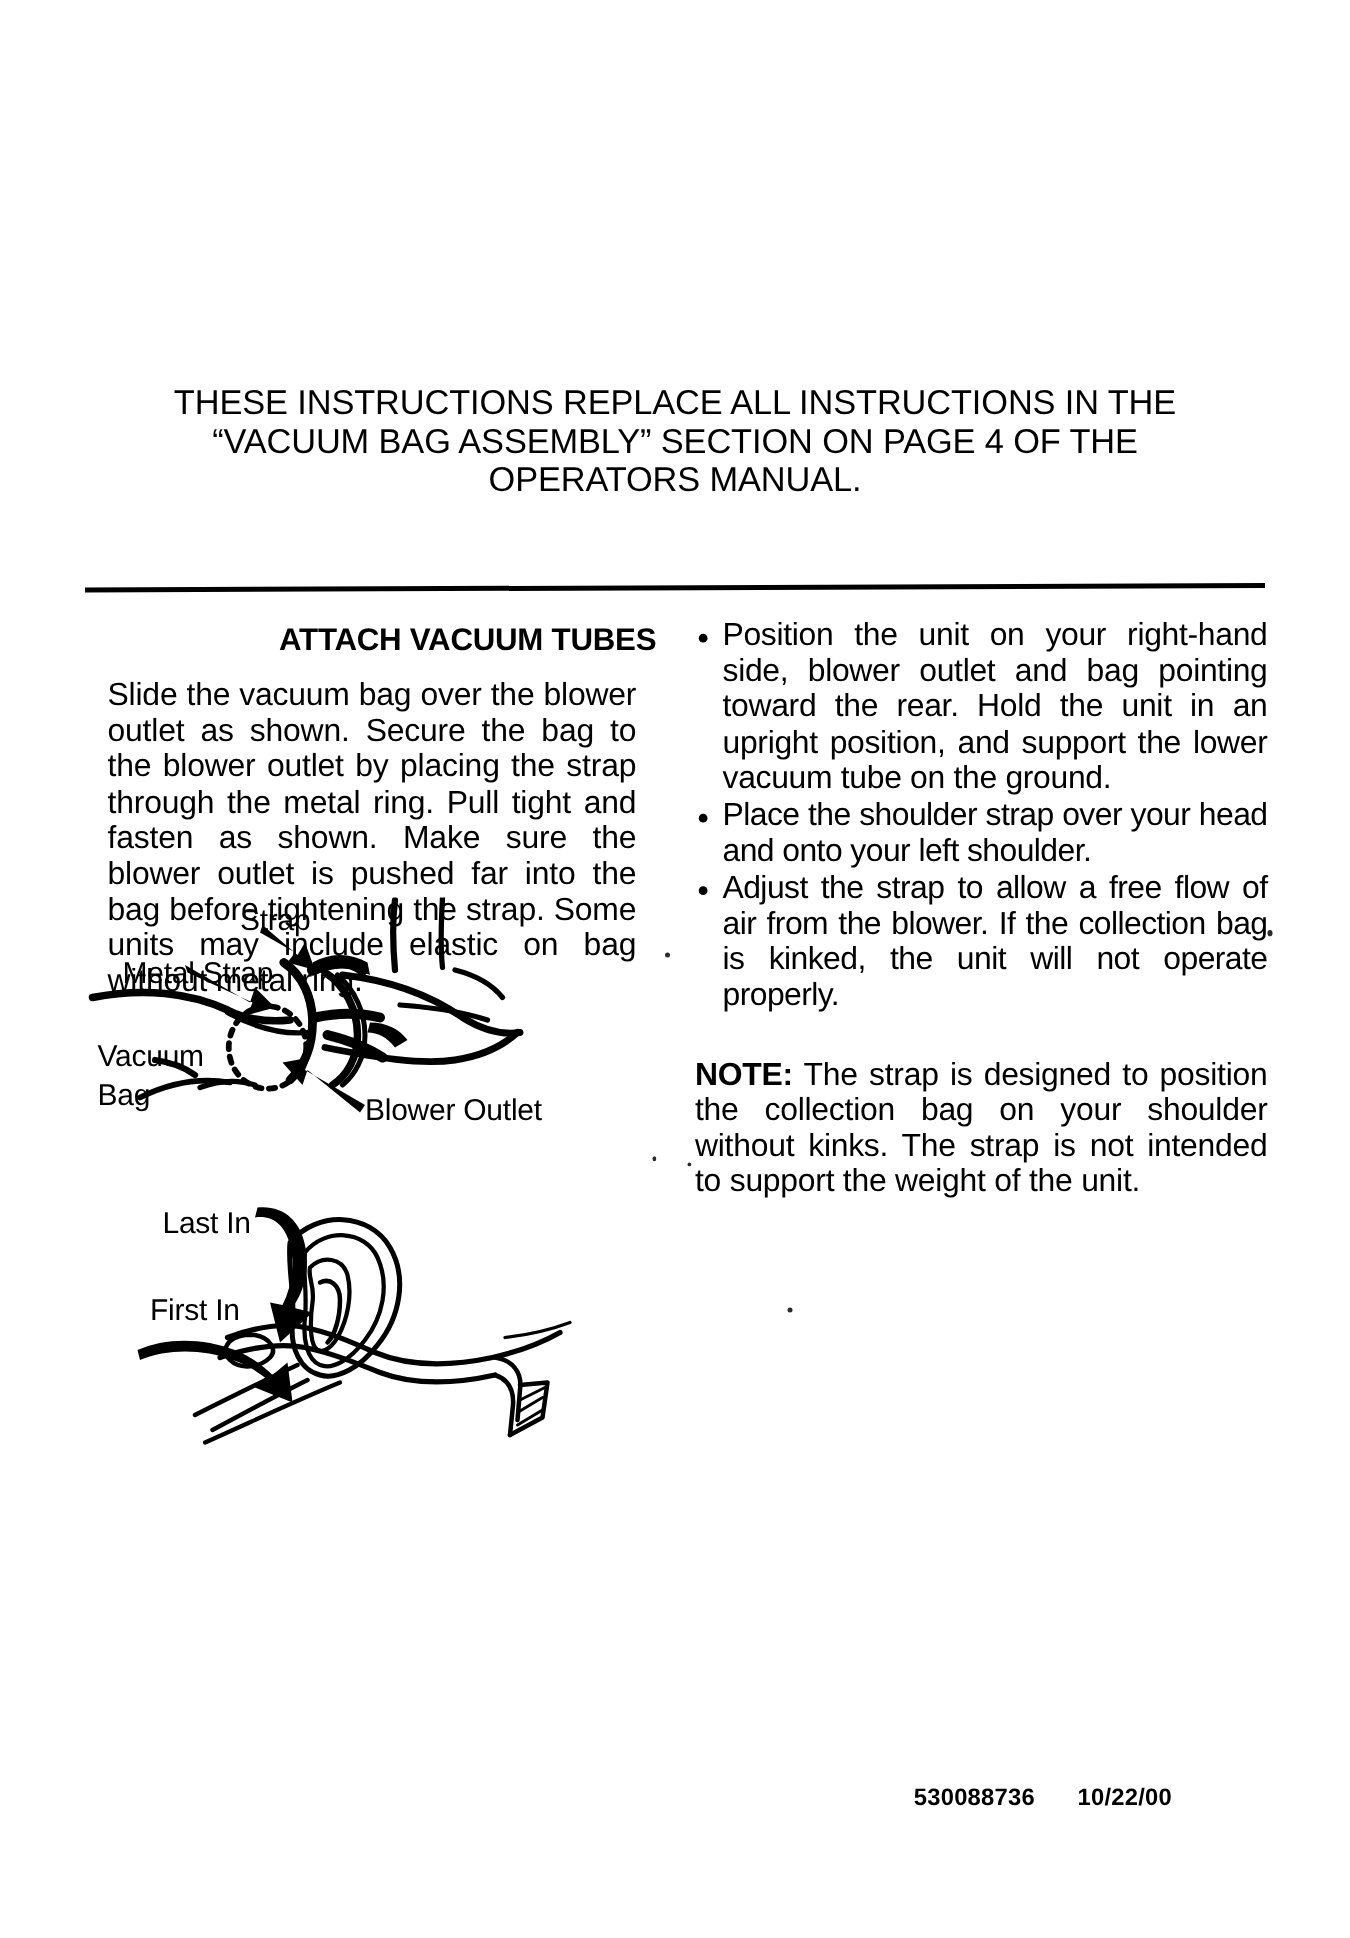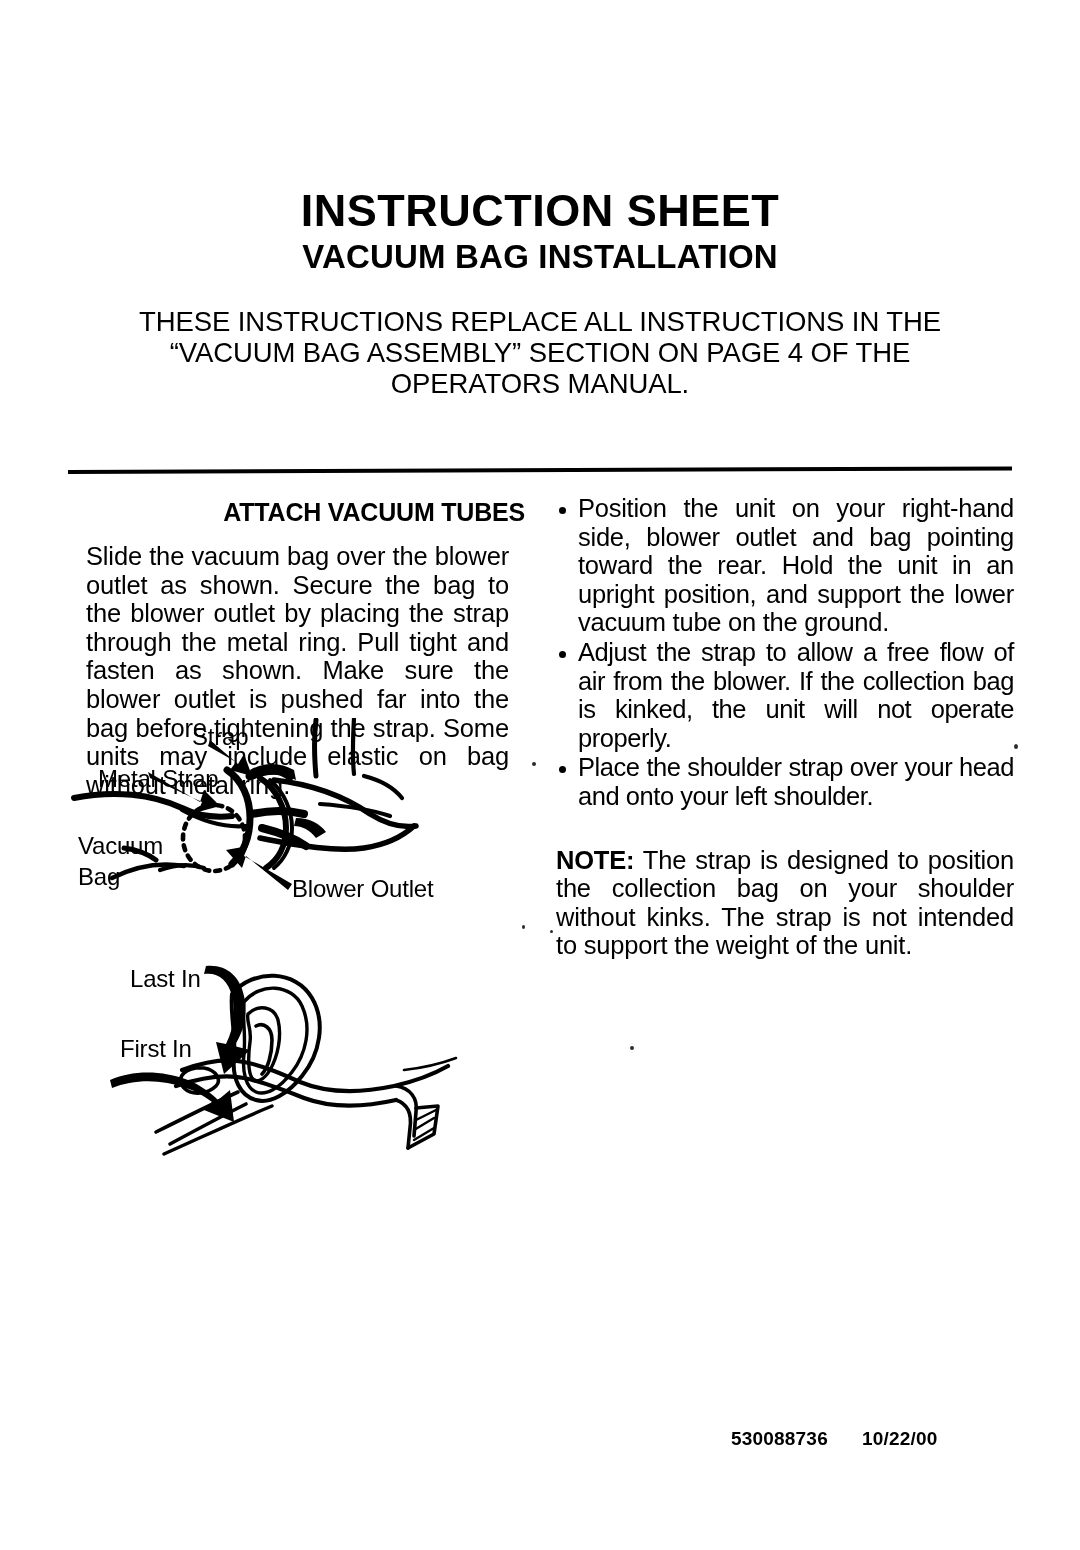--- a/index.html
+++ b/index.html
@@ -198,24 +198,20 @@
     position: absolute;
     background: #2b2b2b;
     border-radius: 50%;
   }
 </style>
 </head>
 <body>
 
 <div class="page">
 
-  <div class="header-block">
-    <div class="doc-title">INSTRUCTION SHEET</div>
-    <div class="doc-subtitle">VACUUM BAG INSTALLATION</div>
-  </div>
 
   <div class="intro">
     <span class="ln">THESE INSTRUCTIONS REPLACE ALL INSTRUCTIONS IN THE</span>
     <span class="ln">“VACUUM BAG ASSEMBLY” SECTION ON PAGE 4 OF THE</span>
     <span class="ln">OPERATORS MANUAL.</span>
   </div>
 
   <div class="hrule"></div>
 
   <div class="col-left">
@@ -309,22 +305,22 @@
         <path d="M6 122 C28 112 58 112 84 122 C96 127 106 134 114 142 L126 132 L130 164 L100 152 L108 144 C100 138 92 133 82 130 C58 121 30 121 8 130 Z"></path>
       </g>
     </svg>
     <span class="fig-label" style="left:26px; top:8px;">Last In</span>
     <span class="fig-label" style="left:16px; top:78px;">First In</span>
   </div>
 
   <div class="col-right">
     <ul class="bullets">
       <li>Position the unit on your right-hand side, blower outlet and bag pointing toward the rear. Hold the unit in an upright position, and support the lower vacuum tube on the ground.</li>
+      <li class="tight">Place the shoulder strap over your head and onto your left shoulder.</li>
       <li class="tight">Adjust the strap to allow a free flow of air from the blower. If the collection bag is kinked, the unit will not operate properly.</li>
-      <li class="tight">Place the shoulder strap over your head and onto your left shoulder.</li>
     </ul>
     <div class="spacer-note"></div>
     <p class="note-par"><b>NOTE:</b><span> The strap is designed to position the collection bag on your shoulder without kinks. The strap is not intended to support the weight of the unit.</span></p>
   </div>
 
   <div class="speck" style="left:1014px; top:744px; width:4px; height:5px;"></div>
   <div class="speck" style="left:532px; top:762px; width:4px; height:4px;"></div>
   <div class="speck" style="left:522px; top:925px; width:3px; height:4px;"></div>
   <div class="speck" style="left:630px; top:1046px; width:4px; height:4px;"></div>
   <div class="speck" style="left:550px; top:930px; width:3px; height:3px;"></div>

